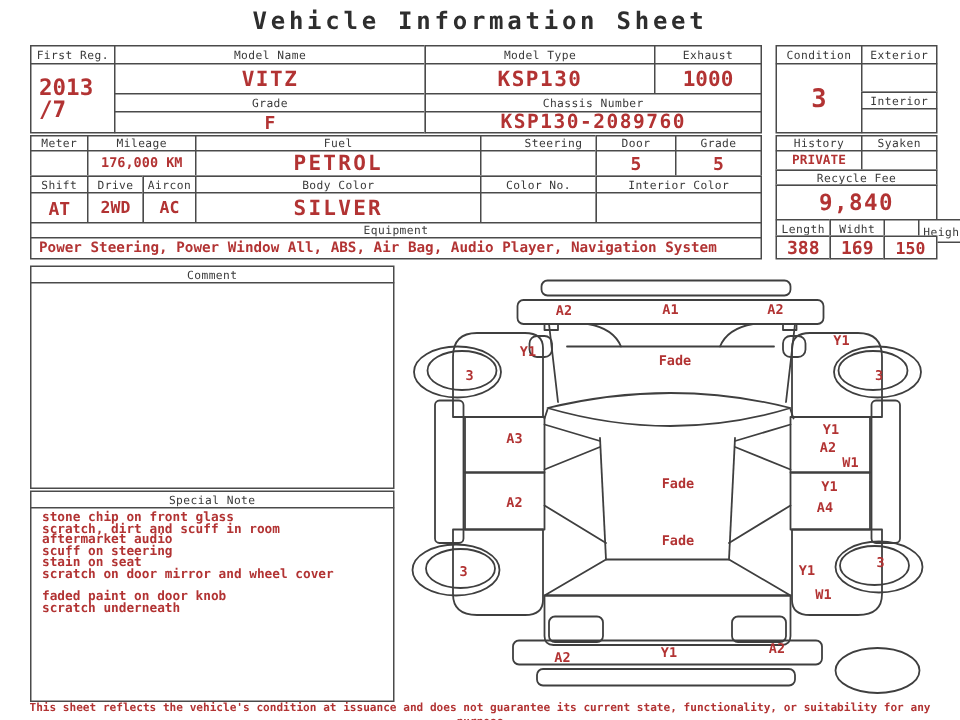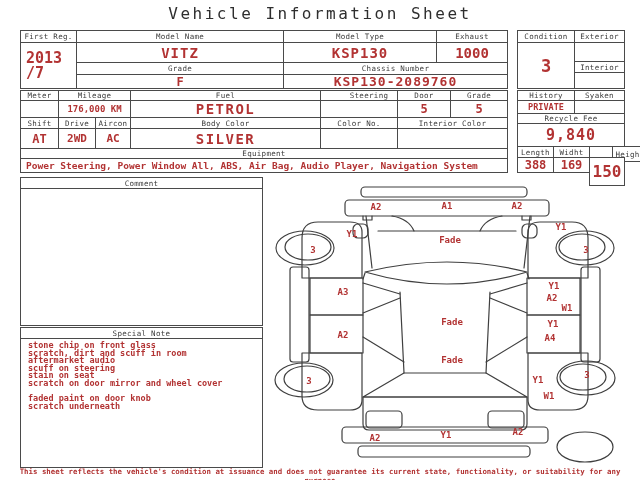--- a/index.html
+++ b/index.html
@@ -1,19 +1,19 @@
 <!DOCTYPE html>
 <html style="--accent: #b23333; --line: #3f3f3f;"><head>
 <meta charset="utf-8">
 <style>
   html,body{margin:0;padding:0;background:#fff;}
   body{width:640px;height:480px;position:relative;font-family:"DejaVu Sans Mono",monospace;overflow:hidden;}
   :root{--accent:#b23333;--line:#3f3f3f;}
   .title{position:absolute;left:0;top:4px;width:640px;text-align:center;font-size:16px;
-         letter-spacing:2.5px;color:#2e2e2e;font-weight:normal;}
+         letter-spacing:2.5px;color:#2e2e2e;font-weight:bold;}
   .cell{position:absolute;box-sizing:border-box;border:1px solid #4a4a4a;display:flex;
         align-items:center;justify-content:center;overflow:hidden;background:#fff;}
   .hdr{font-size:7.5px;color:#3a3a3a;letter-spacing:0.3px;}
   .val{color:var(--accent);font-weight:bold;}
   .left{justify-content:flex-start;}
   .firstreg{flex-direction:column;align-items:flex-start;padding-left:5px;line-height:15px;font-size:15px;}
   .notebody{flex-direction:column;align-items:flex-start;justify-content:flex-start;
             padding:3px 13px 0 7px;}
   .note-line{font-size:8.5px;line-height:7.6px;color:var(--accent);font-weight:bold;white-space:pre;}
   .footer{position:absolute;left:10px;top:467px;width:620px;text-align:center;font-size:7.4px;
@@ -84,21 +84,21 @@
 <div class="cell hdr" style="left:574px;top:90px;width:51px;height:11px">Syaken</div>
 <div class="cell val" style="left:517px;top:100px;width:58px;height:14px;font-size:8.5px">PRIVATE</div>
 <div class="cell val" style="left:574px;top:100px;width:51px;height:14px;font-size:8.5px"></div>
 <div class="cell hdr" style="left:517px;top:113px;width:108px;height:11px">Recycle Fee</div>
 <div class="cell val" style="left:517px;top:123px;width:108px;height:24px;font-size:15px;letter-spacing:1px">9,840</div>
 <div class="cell hdr" style="left:517px;top:146px;width:37px;height:12px">Length</div>
 <div class="cell hdr" style="left:553px;top:146px;width:37px;height:12px">Widht</div>
 <div class="cell hdr" style="left:612px;top:146px;width:36px;height:16px">Height</div>
 <div class="cell val" style="left:517px;top:157px;width:37px;height:16px;font-size:12px">388</div>
 <div class="cell val" style="left:553px;top:157px;width:37px;height:16px;font-size:12px">169</div>
-<div class="cell val" style="left:589px;top:157px;width:36px;height:29px;font-size:16px">150</div>
+<div class="cell val" style="left:589px;top:157px;width:36px;height:16px;font-size:11px">150</div>
 
 <div class="cell hdr" style="left:20px;top:177px;width:243px;height:12px">Comment</div>
 <div class="cell notebody" style="left:20px;top:188px;width:243px;height:138px"></div>
 
 <div class="cell hdr" style="left:20px;top:327px;width:243px;height:12px">Special Note</div>
 <div class="cell notebody" style="left:20px;top:338px;width:243px;height:130px">
     <div class="note-line">stone chip on front glass</div>
     <div class="note-line">scratch, dirt and scuff in room</div>
     <div class="note-line">aftermarket audio</div>
     <div class="note-line">scuff on steering</div>

